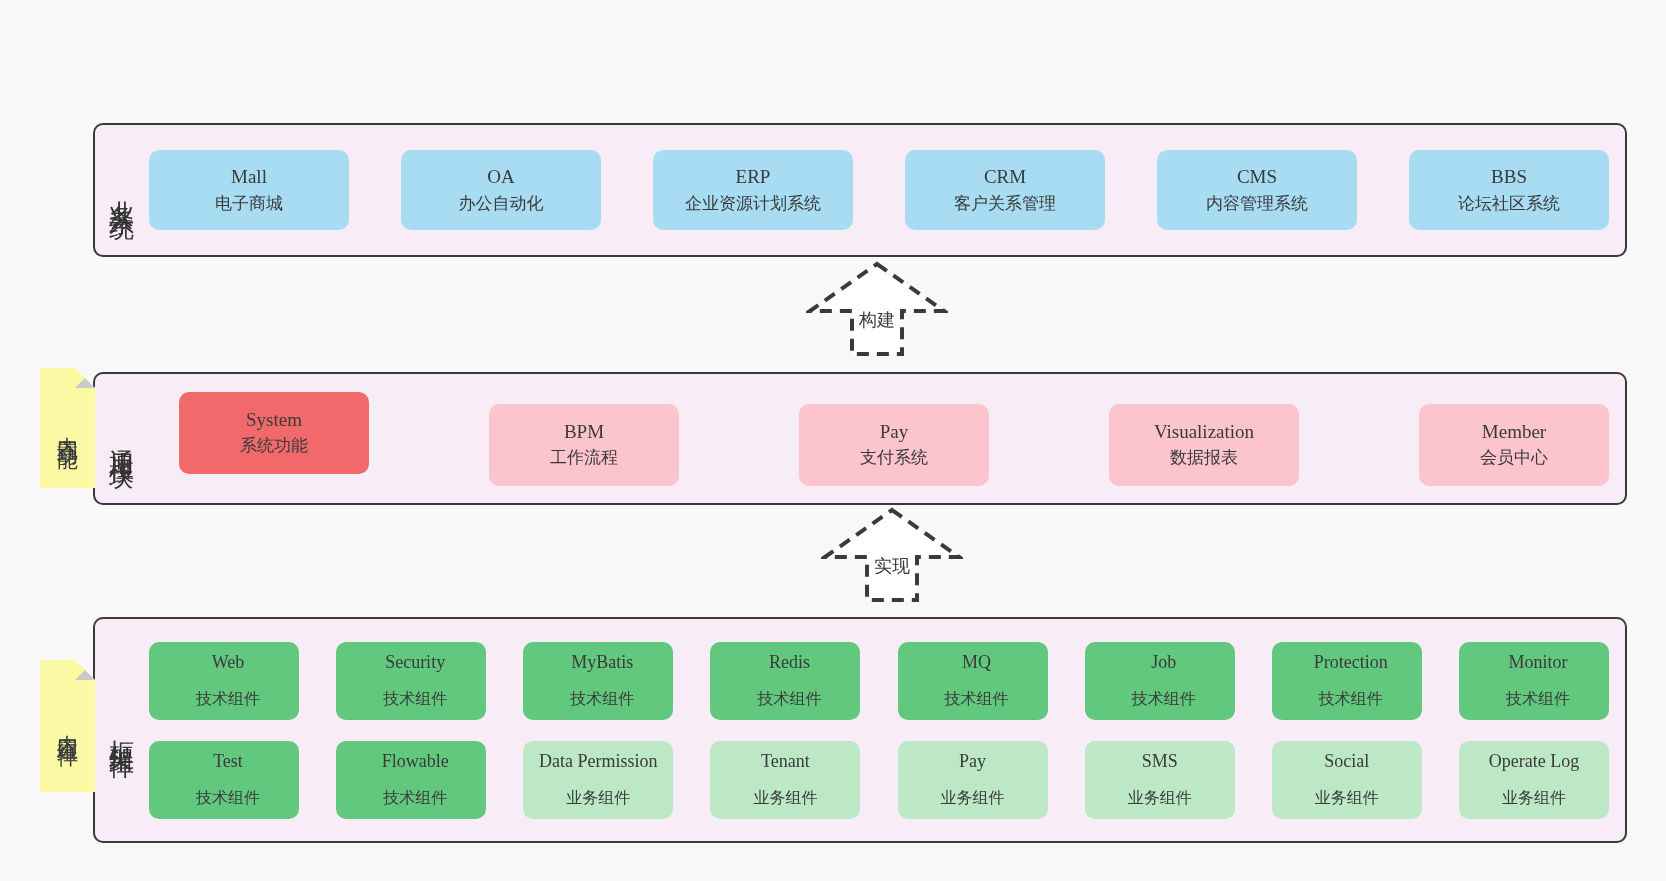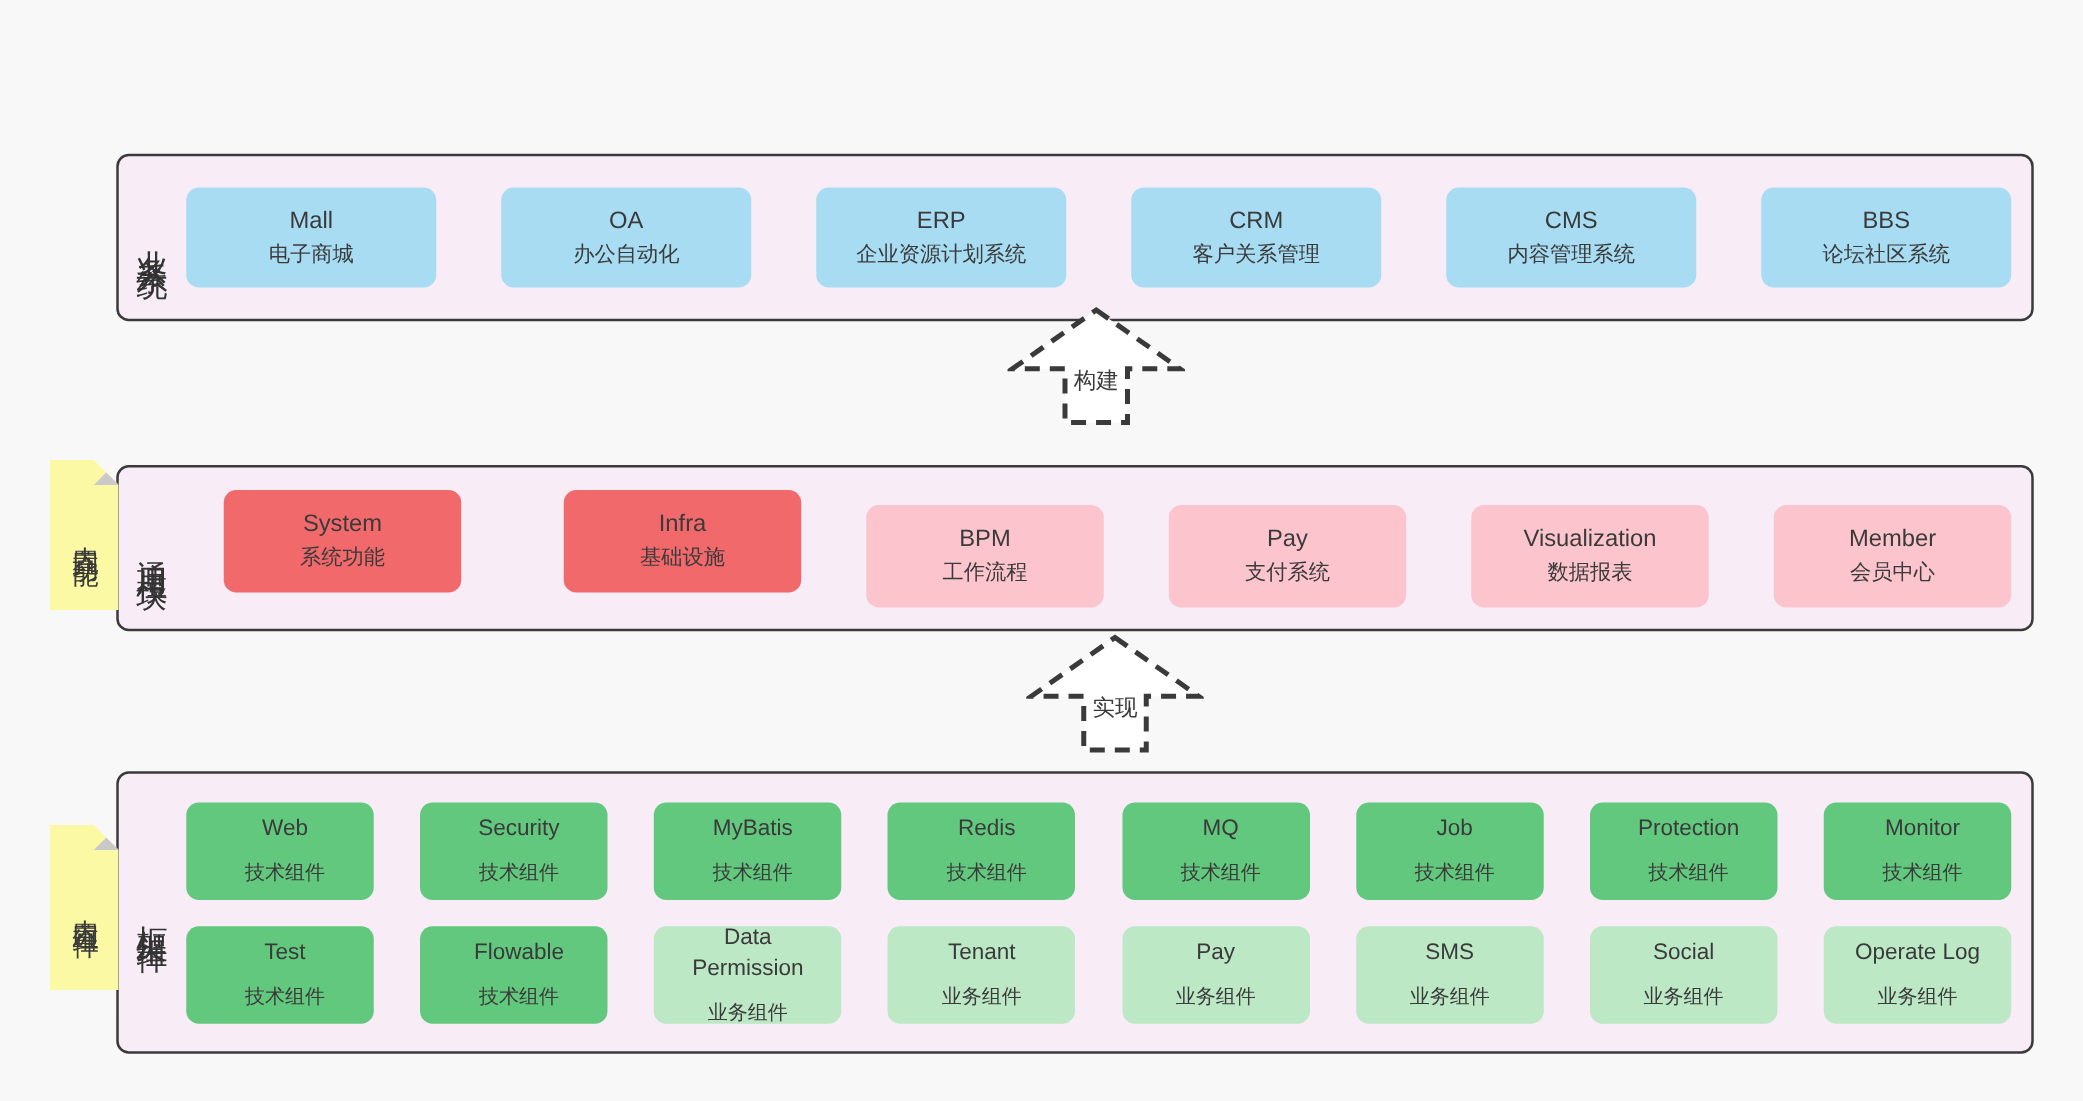--- a/index.html
+++ b/index.html
@@ -3,21 +3,21 @@
 <meta charset="utf-8">
 <style>
   html,body { margin:0; padding:0; }
   body {
     width:1666px; height:881px;
     background: var(--page_bg, #f8f8f8);
     font-family: "Liberation Sans", sans-serif;
     color: var(--text, #3a3a3a);
     overflow:hidden;
   }
-  #canvas { position:relative; width:1666px; height:639px; }
+  #canvas { position:relative; width:1666px; height:639px;font-family:Liberation Serif, serif; }
 
   
   .band {
     position:absolute; left:93px; width:1534px;
     background: var(--band_bg, #f8edf7);
     border:2px solid var(--band_border, #3a3a3a);
     border-radius:10px;
     box-sizing:border-box;
   }
   .band-0 { top:123px; height:134px; }
@@ -72,21 +72,21 @@
   }
   .band-1 .note { top:-6px;  height:120px; }
   .band-2 .note { top:41px;  height:132px; }
   .note-text {
     writing-mode:vertical-rl; text-orientation:upright;
     font-size:21px; letter-spacing:4px; color:#3a3a3a; white-space:nowrap;
   }
 
   
   .arrow { position:absolute; width:142px; height:98px; }
-  .arrow-0 { left:806px; top:244px; }
+  .arrow-0 { left:806px; top:260px; }
   .arrow-1 { left:821px; top:506px; }
   .arrow svg { width:100%; height:100%; display:block; }
   .arrow-label {
     position:absolute; left:50%; top:48px; transform:translateX(-50%);
     background:#ffffff; padding:0 2px;
     font-size:18px; color:#3a3a3a; white-space:nowrap;
   }
 </style>
 </head>
 <body>
@@ -136,24 +136,20 @@
     <div class="note">
       <span class="note-text">内置功能</span>
     </div>
     <div class="band-label">通用模块</div>
     <div class="rows">
         <div class="row">
           <div class="box c-red">
             <div class="en">System</div>
             <div class="zh">系统功能</div>
           </div>
-          <div class="box c-red">
-            <div class="en">Infra</div>
-            <div class="zh">基础设施</div>
-          </div>
           <div class="box c-pink">
             <div class="en">BPM</div>
             <div class="zh">工作流程</div>
           </div>
           <div class="box c-pink">
             <div class="en">Pay</div>
             <div class="zh">支付系统</div>
           </div>
           <div class="box c-pink">
             <div class="en">Visualization</div>

